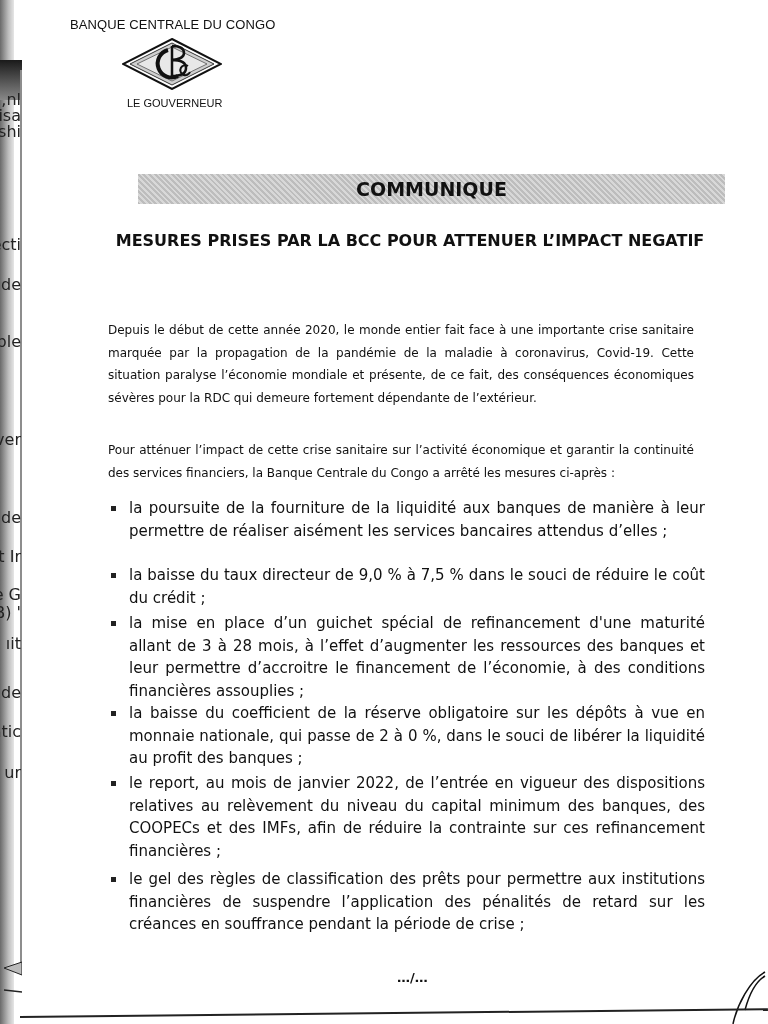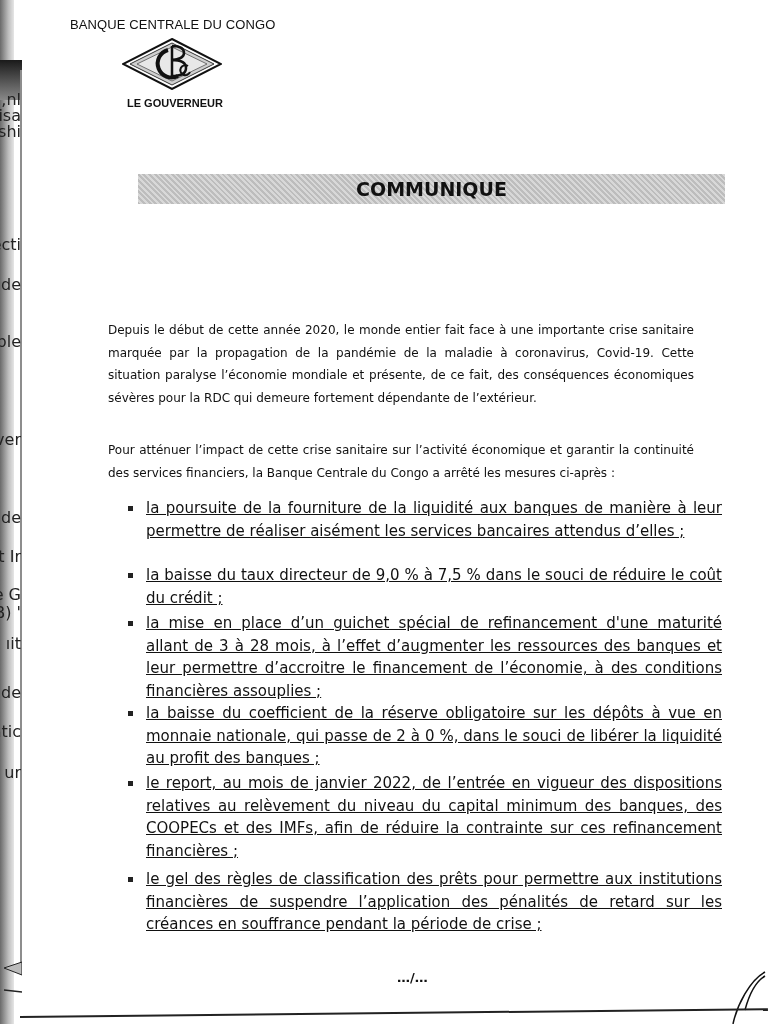--- a/index.html
+++ b/index.html
@@ -21,37 +21,37 @@
       position:absolute; left:0; font-size:16px; color:#222; white-space:nowrap;
       width:21px; overflow:hidden; text-align:right; direction:rtl;
     }
     .header-bank {
       position:absolute; left:70px; top:17px;
       font-family:"Liberation Sans", sans-serif; font-weight:normal; font-size:13px; letter-spacing:0.1px;
     }
     .logo { position:absolute; left:122px; top:38px; width:100px; height:52px; }
     .header-gov {
       position:absolute; left:127px; top:97px;
-      font-family:"Liberation Sans", sans-serif; font-weight:bold; font-size:11px;
+      font-family:"Liberation Sans", sans-serif; font-weight:normal; font-size:11px;
     }
     .banner {
       position:absolute; left:108px; top:174px; width:587px; height:30px;
       background:repeating-linear-gradient(45deg,#bdbdbd 0 2px,#d8d8d8 2px 4px);
       display:flex; align-items:center; justify-content:center;margin-left:30px;
     }
     .banner span { font-weight:bold; font-size:19px; color:#111; background:transparent; }
     .title {
       position:absolute; left:100px; top:230px; width:620px; text-align:center;
       font-weight:bold; font-size:16px; line-height:22px;
     }
     .para {
       position:absolute; left:108px; width:586px; font-size:12px; line-height:22.5px; text-align:justify;margin-top:24px;
     }
     .bullet {
-      position:absolute; left:146px; width:576px; font-size:15px; line-height:22.5px; text-align:justify;text-decoration:underline;
+      position:absolute; left:129px; width:576px; font-size:15px; line-height:22.5px; text-align:justify;
     }
     .bullet .mark {
       position:absolute; left:-18px; top:9px; width:5px; height:5px; background:#222;
     }
     .cont { position:absolute; left:397px; top:970px; font-size:13px; font-weight:bold; }
     .bottom-line { position:absolute; left:20px; top:1016px; width:748px; height:2px; background:#222; transform:rotate(-0.6deg); transform-origin:left; }
     .sig { position:absolute; left:725px; top:970px; width:43px; height:54px; }
     .corner-frag { position:absolute; left:2px; top:960px; width:20px; height:45px; }
   </style>
 </head>
@@ -88,20 +88,21 @@
   <path d="M66,28 a5,5 0 1 0 2,6" fill="none" stroke="#111" stroke-width="2"></path>
 </svg>
 
 <div class="header-gov">LE GOUVERNEUR</div>
 
 <div class="banner">
   <span>COMMUNIQUE</span>
 </div>
 
 <div class="title">
+  <div>MESURES PRISES PAR LA BCC POUR ATTENUER L’IMPACT NEGATIF</div>
 </div>
 
 <div class="para" style="top:295px">Depuis le début de cette année 2020, le monde entier fait face à une importante crise sanitaire marquée par la propagation de la pandémie de la maladie à coronavirus, Covid-19. Cette situation paralyse l’économie mondiale et présente, de ce fait, des conséquences économiques sévères pour la RDC qui demeure fortement dépendante de l’extérieur.</div>
 <div class="para" style="top:415px">Pour atténuer l’impact de cette crise sanitaire sur l’activité économique et garantir la continuité des services financiers, la Banque Centrale du Congo a arrêté les mesures ci-après :</div>
 
 <div class="bullet" style="top:497px">
   <span class="mark"></span>
   <span>la poursuite de la fourniture de la liquidité aux banques de manière à leur permettre de réaliser aisément les services bancaires attendus d’elles ;</span>
 </div>
 <div class="bullet" style="top:564px">

